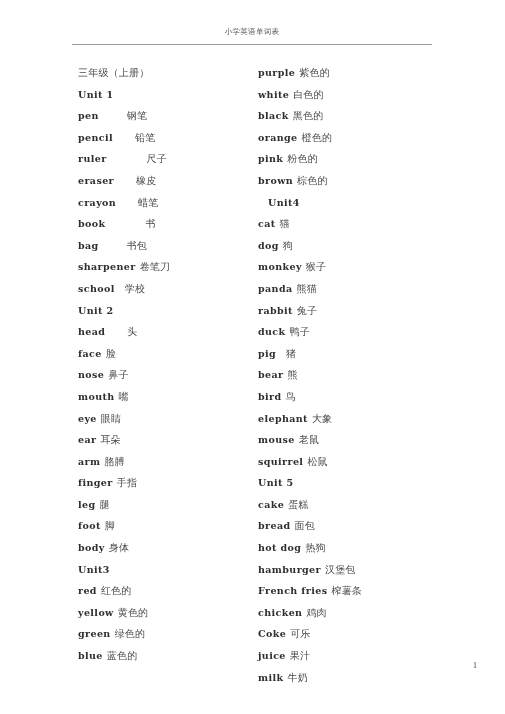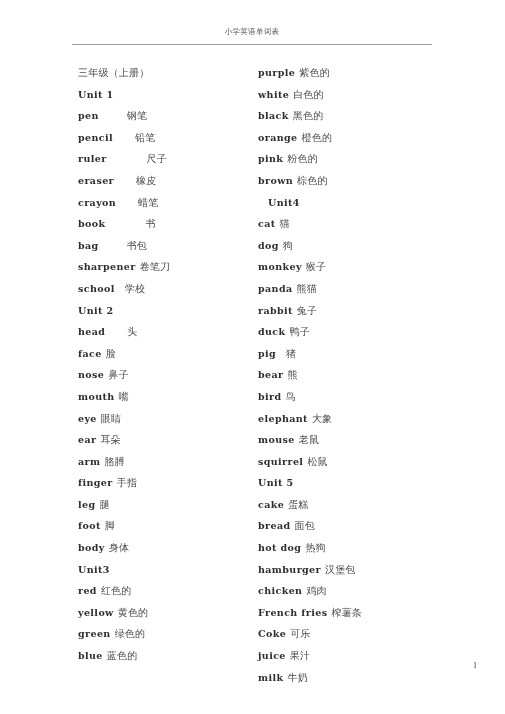--- a/index.html
+++ b/index.html
@@ -174,22 +174,22 @@
         <div class="entry gap-0"><span class="en">bear</span><span class="zh">熊</span></div>
         <div class="entry gap-0"><span class="en">bird</span><span class="zh">鸟</span></div>
         <div class="entry gap-0"><span class="en">elephant</span><span class="zh">大象</span></div>
         <div class="entry gap-0"><span class="en">mouse</span><span class="zh">老鼠</span></div>
         <div class="entry gap-0"><span class="en">squirrel</span><span class="zh">松鼠</span></div>
         <div class="entry gap-0 unit"><span class="en">Unit 5</span></div>
         <div class="entry gap-0"><span class="en">cake</span><span class="zh">蛋糕</span></div>
         <div class="entry gap-0"><span class="en">bread</span><span class="zh">面包</span></div>
         <div class="entry gap-0"><span class="en">hot dog</span><span class="zh">热狗</span></div>
         <div class="entry gap-0"><span class="en">hamburger</span><span class="zh">汉堡包</span></div>
+        <div class="entry gap-0"><span class="en">French fries</span><span class="zh">榨薯条</span></div>
         <div class="entry gap-0"><span class="en">chicken</span><span class="zh">鸡肉</span></div>
-        <div class="entry gap-0"><span class="en">French fries</span><span class="zh">榨薯条</span></div>
         <div class="entry gap-0"><span class="en">Coke</span><span class="zh">可乐</span></div>
         <div class="entry gap-0"><span class="en">juice</span><span class="zh">果汁</span></div>
         <div class="entry gap-0"><span class="en">milk</span><span class="zh">牛奶</span></div>
       </div>
   </div>
 
   <div class="page-number">1</div>
 
 </div>
 

